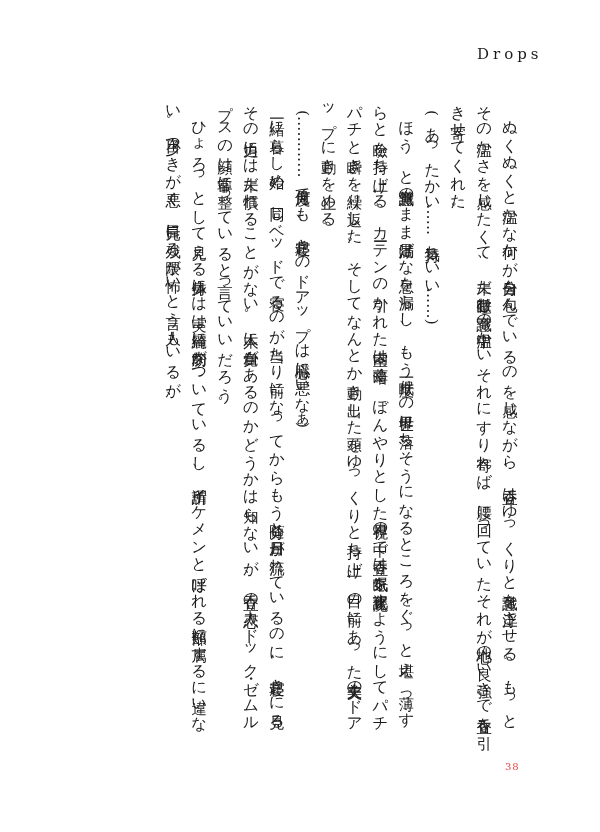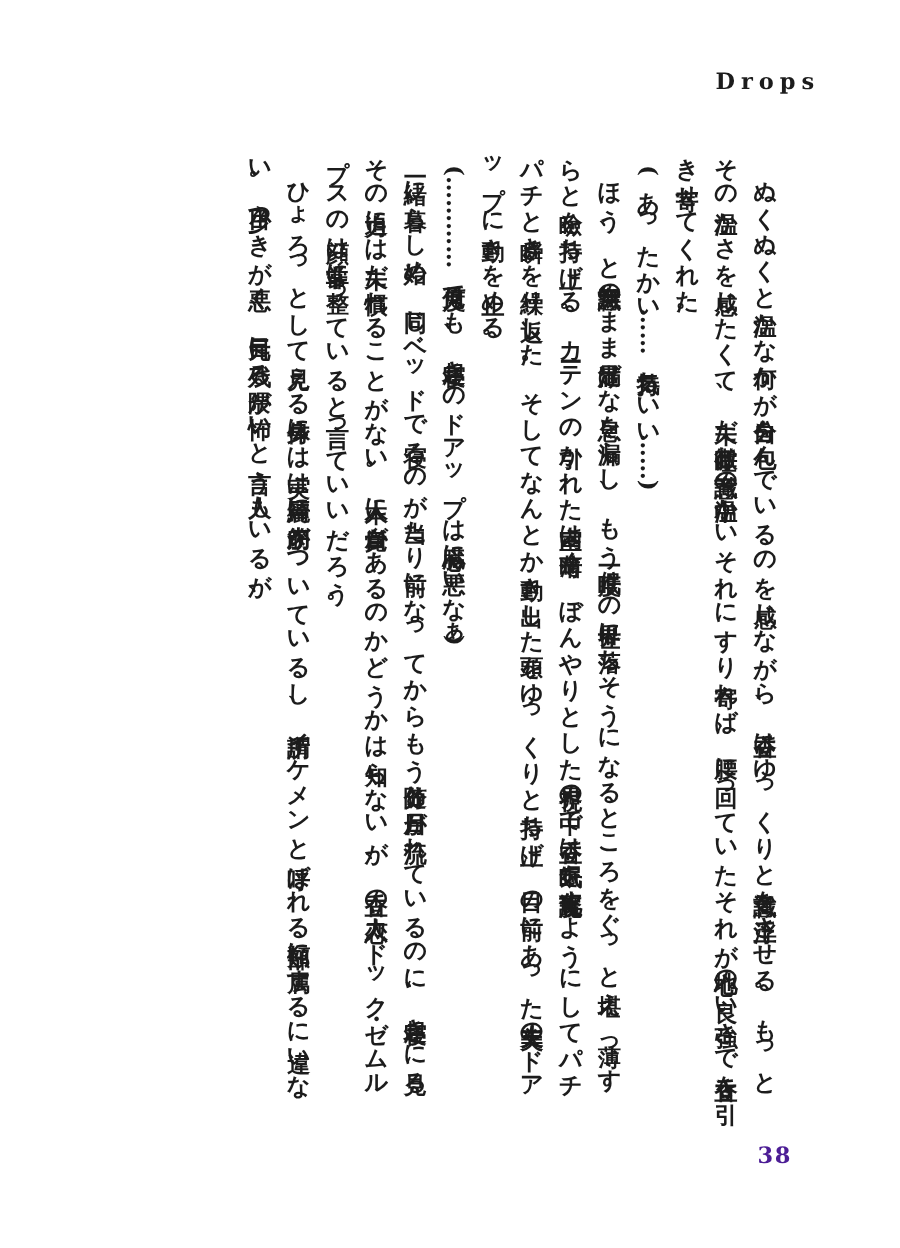--- a/index.html
+++ b/index.html
@@ -7,21 +7,20 @@
     padding: 0;
     background: #ffffff;
   }
   .page {
     position: relative;
     width: 600px;
     height: 832px;
     background: #ffffff;
     font-family: "DejaVu Serif", serif;
     overflow: hidden;
-    font-weight: bold;
   }
   .running-title {
     position: absolute;
     top: 45px;
     left: 477px;
     font-size: 15px;
     letter-spacing: 4px;
     color: #1c1c1c;
     white-space: nowrap;
   }
@@ -41,23 +40,23 @@
   }
   .body-text p {
     margin: 0;
     padding: 0;
     text-indent: 1em;
   }
   .page-number {
     position: absolute;
     top: 761px;
     left: 505px;
-    font-size: 15px;
+    font-size: 10px;
     letter-spacing: 1px;
-    color: #4c1d95;
+    color: #ef4444;
   }
 </style>
 </head>
 <body>
 
 <div class="page">
 
   <div class="running-title">Drops</div>
 
   <div class="body-text">

